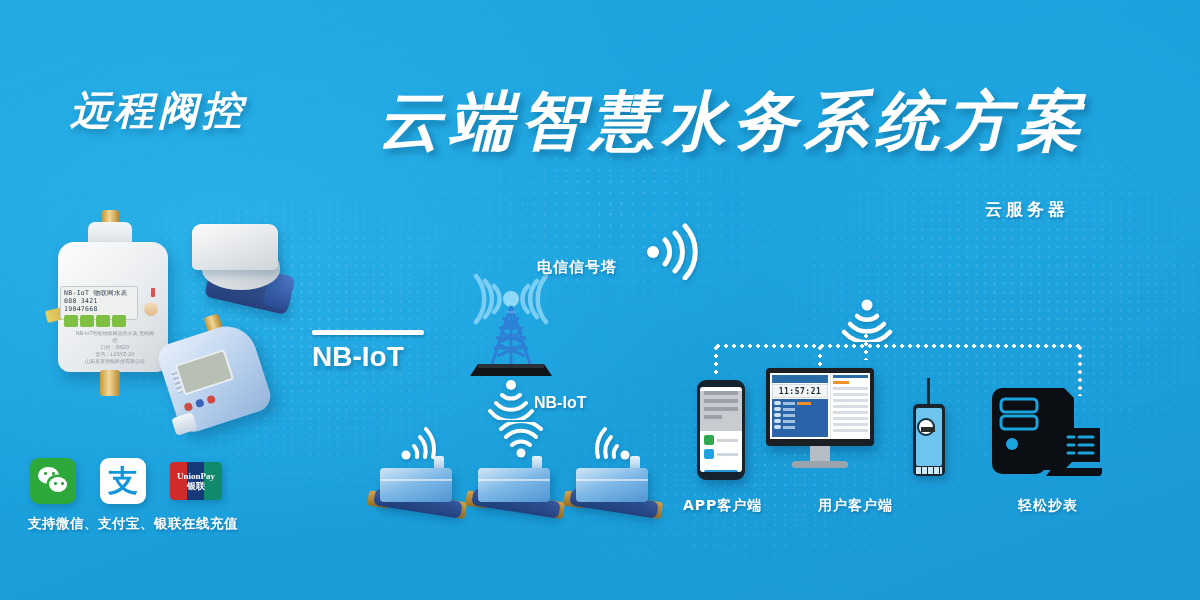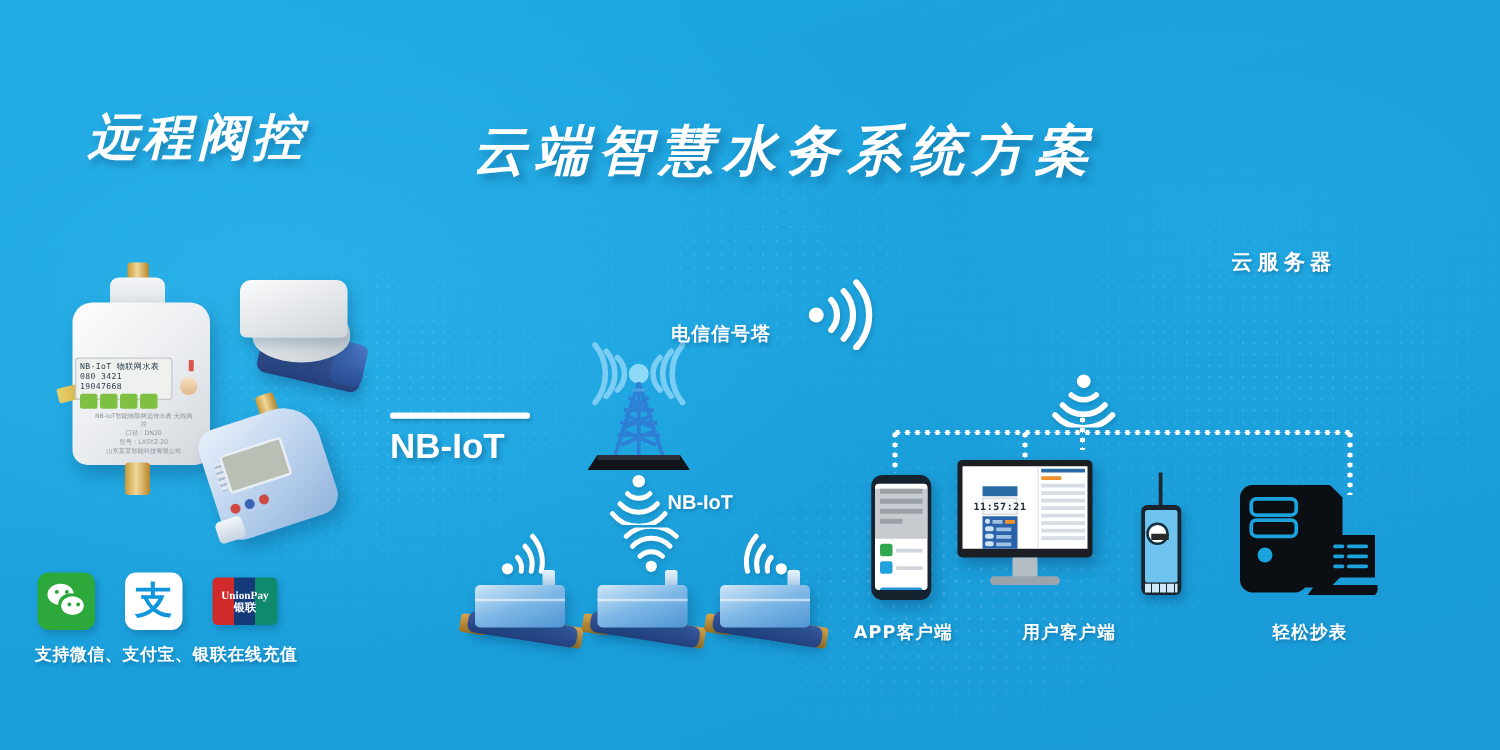--- a/index.html
+++ b/index.html
@@ -39,21 +39,21 @@
   .slogan{
     position:absolute; left:70px; top:86px;
     color:#fff; font-weight:bold; font-size:40px; line-height:48px;
     letter-spacing:4px;
     text-shadow:3px 4px 6px rgba(0,60,100,.35);
     font-family:"DejaVu Sans",sans-serif;
   }
   .slogan div{ font-style:italic; }
   .headline{
     position:absolute; left:378px; top:88px;
-    color:#fff; font-weight:bold; font-size:43px; line-height:66px;
+    color:#fff; font-weight:bold; font-size:64px; line-height:66px;
     letter-spacing:7px; font-style:italic;
     text-shadow:4px 5px 7px rgba(0,60,100,.38);
     font-family:"DejaVu Sans",sans-serif;
     white-space:nowrap;
   }
 
   .lbl{ position:absolute; color:#fff; font-weight:bold;
         text-shadow:1px 2px 3px rgba(0,60,100,.35);
         font-family:"DejaVu Sans",sans-serif; white-space:nowrap; }
   .lbl-tower { left:537px; top:258px; font-size:15px; letter-spacing:1px; }
@@ -202,21 +202,21 @@
   .ph-ic.b{ background:#21a2dd; }
   .ph-tx{ flex:1; height:3px; background:#d0d6db; }
   .ph-btn{ margin:3px 4px; height:9px; background:#2196d8; border-radius:2px; }
 
   
   .monitor{ left:766px; top:368px; width:108px; height:112px; }
   .mo-bez{ position:absolute; left:0; top:0; width:108px; height:78px;
            background:#1b1f24; border-radius:4px; box-shadow:3px 6px 11px rgba(0,40,80,.3); }
   .mo-scr{ position:absolute; left:4px; top:5px; width:100px; height:66px;
            background:#fff; display:flex; overflow:hidden; }
-  .mo-left{ width:60px; padding:16px; }
+  .mo-left{ width:60px; padding:2px; }
   .mo-hdr{ height:8px; background:#2a6ca8; }
   .mo-clock{ height:14px; background:#f3f5f7; border:1px solid #d6dbe0;
              color:#1a2a3a; font-family:"DejaVu Sans Mono",monospace;
              font-size:8px; font-weight:bold; display:flex; align-items:center;
              justify-content:center; letter-spacing:.5px; margin-top:1px;}
   .mo-panel{ margin-top:1px; height:38px; background:#2a63a8; padding:2px; }
   .mo-row{ display:flex; align-items:center; gap:2px; margin-bottom:2px; }
   .mo-cloud{ width:7px; height:4px; background:#cfe3f5; border-radius:3px; }
   .mo-bar{ width:12px; height:3px; background:#9fc2e4; }
   .mo-bar.o{ background:#f0912c; width:14px; }

